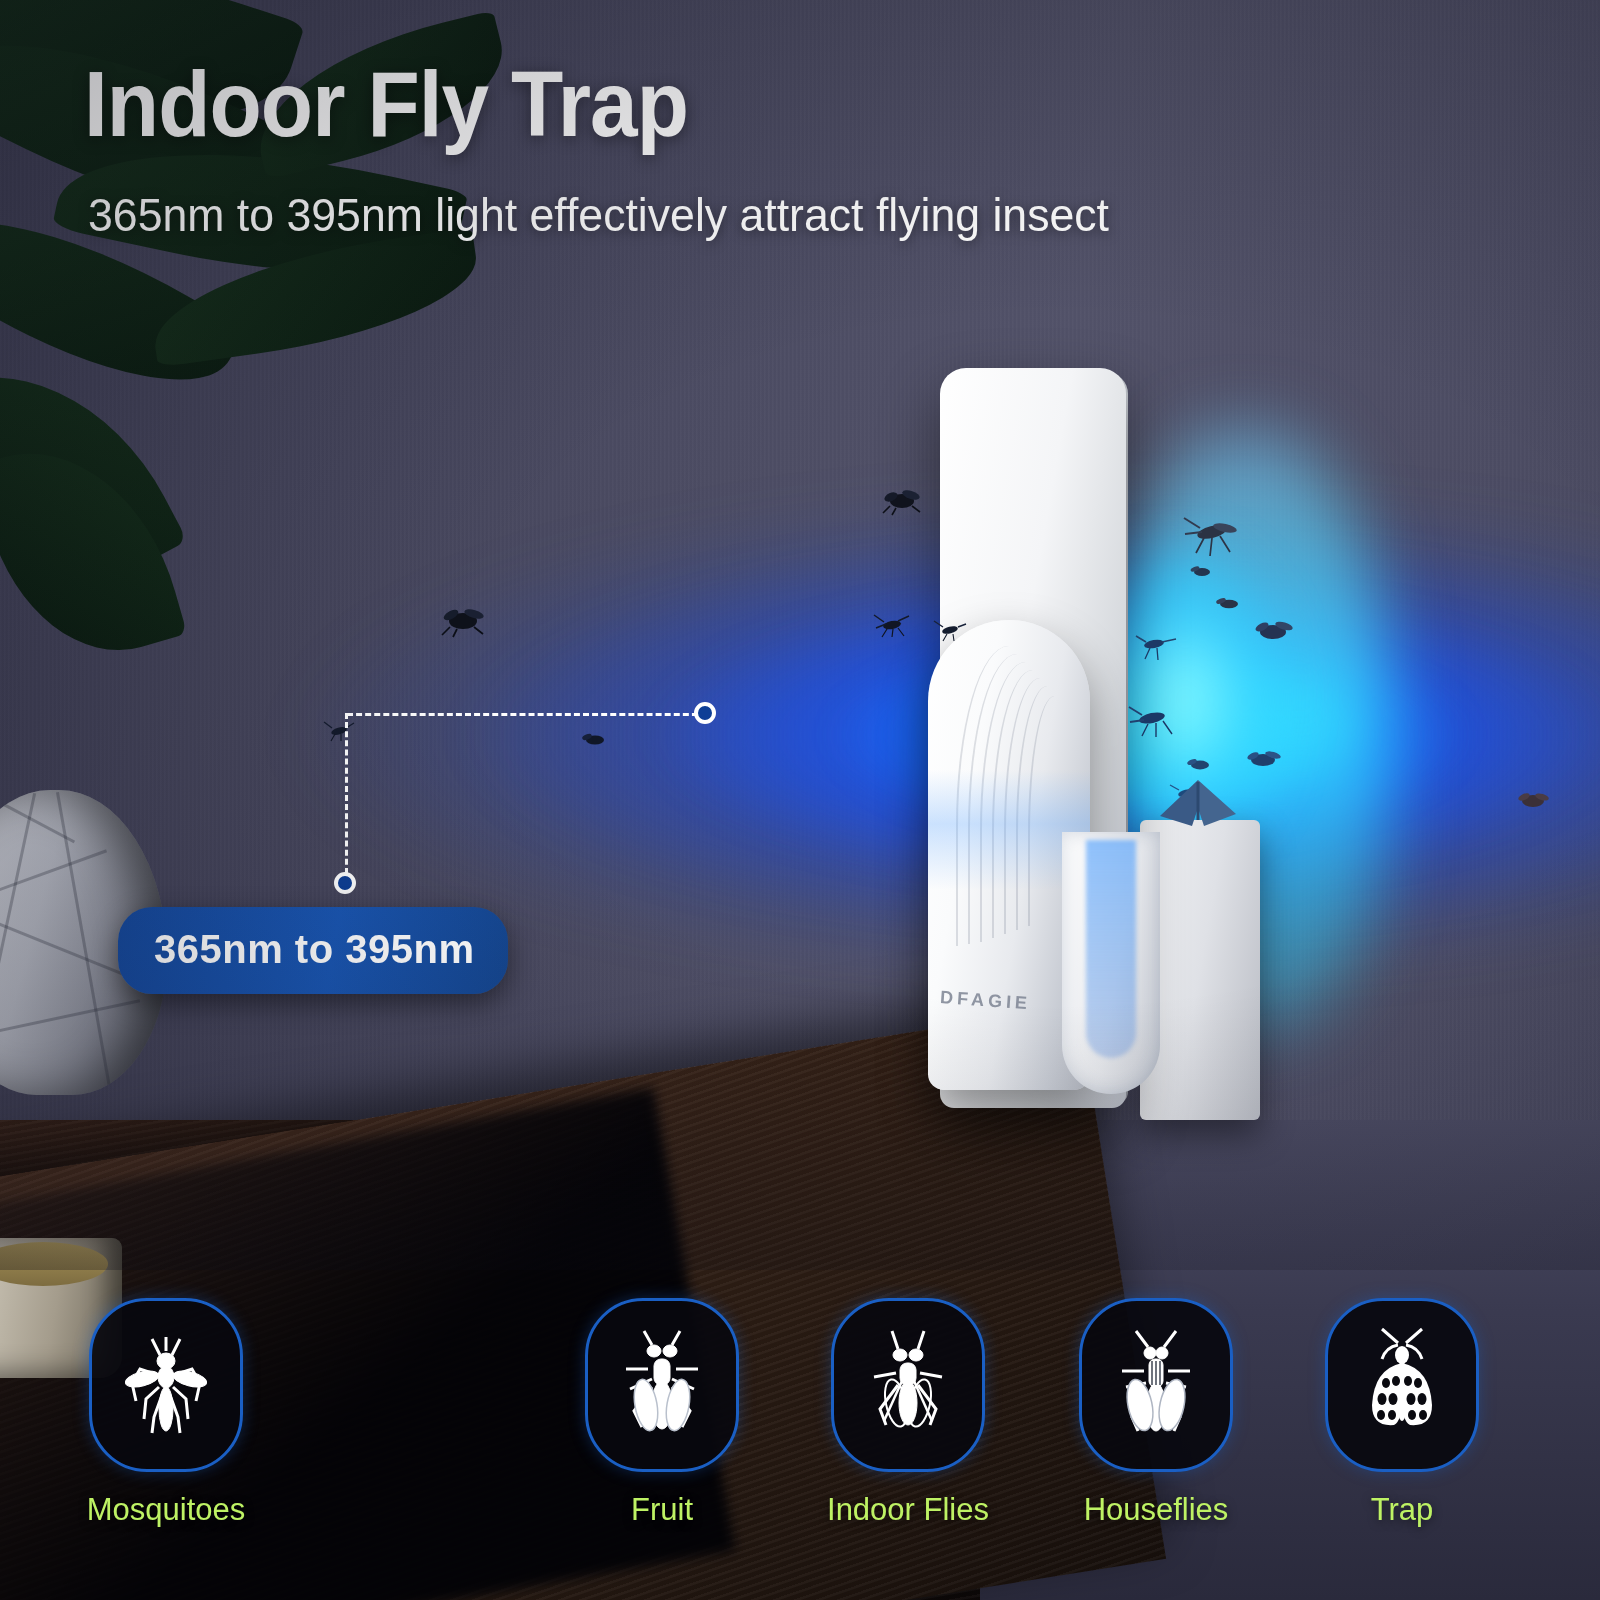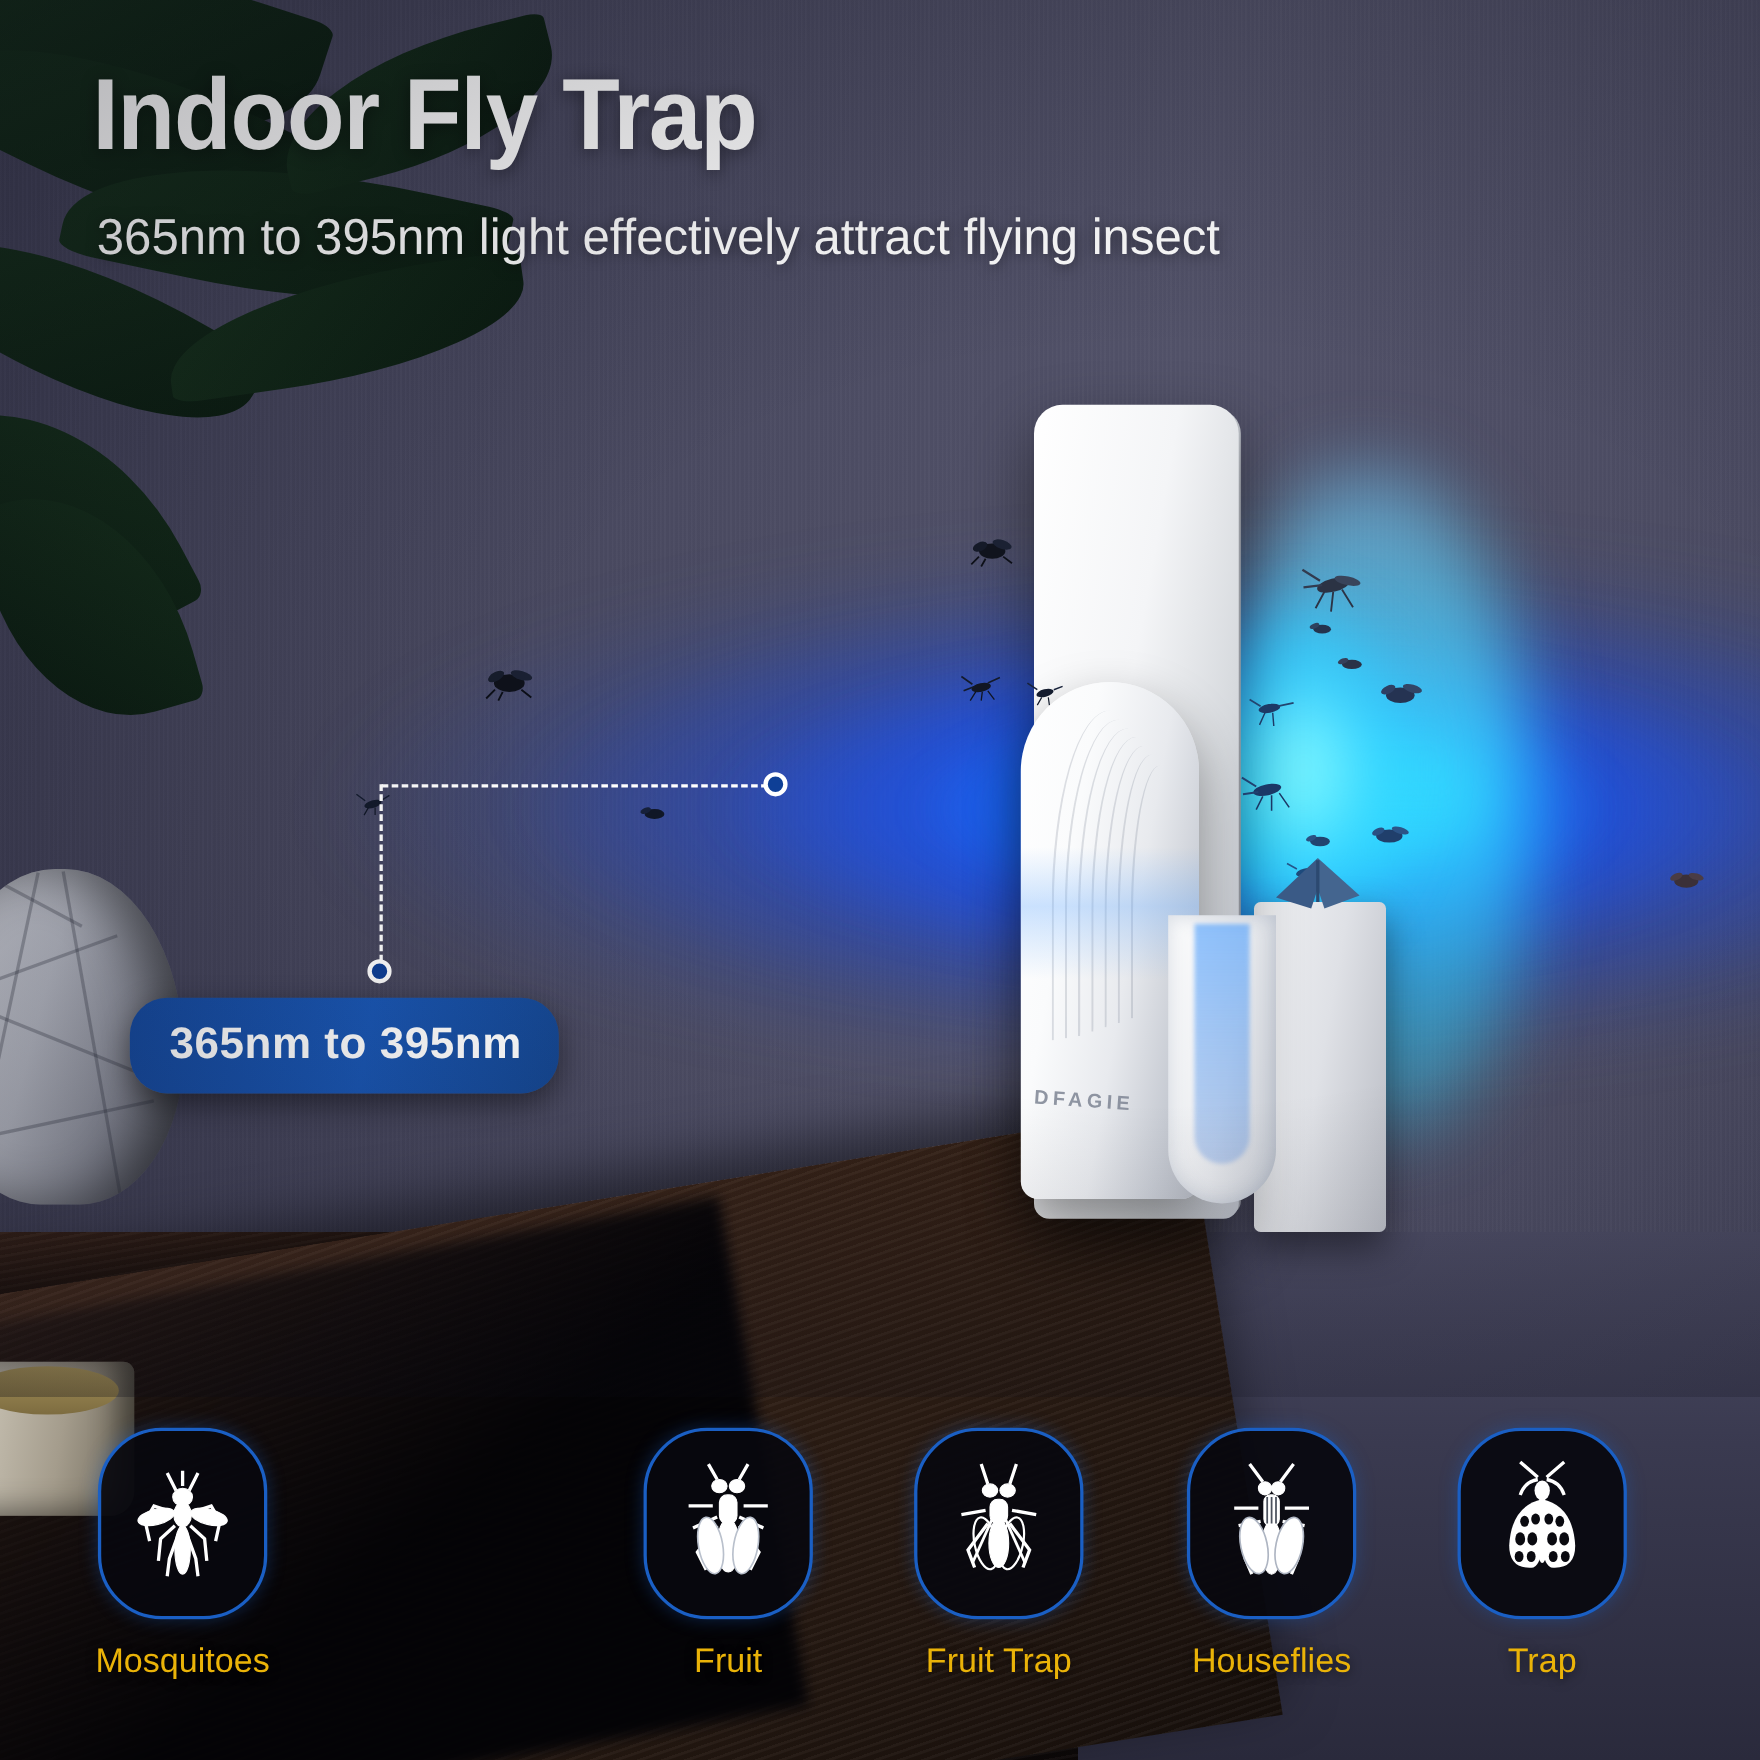--- a/index.html
+++ b/index.html
@@ -212,21 +212,21 @@
   .cell{position:absolute;top:0;width:180px;text-align:center;}
   .badge{
     position:relative;margin:0 auto;width:148px;height:168px;
     border:3px solid #1a5fc4;border-radius:58px;
     background:rgba(8,8,14,.92);
     box-shadow:0 0 16px rgba(26,95,196,.35);
     display:flex;align-items:center;justify-content:center;
   }
   .badge svg{width:104px;height:120px;display:block;}
   .cap{
-    margin-top:20px;font-size:31px;color:#eab308;white-space:nowrap;
+    margin-top:20px;font-size:31px;color:#bef264;white-space:nowrap;
     text-shadow:0 2px 10px rgba(0,0,0,.6);
   }
 </style>
 </head>
 <body>
 
 <div id="stage">
 
   <div class="wall">
     <div class="wall-tex"></div>
@@ -468,21 +468,21 @@
             <path d="M38 48 L16 52 M62 48 L84 52" stroke-width="3" fill="none"></path>
             <path d="M40 60 L22 84 L28 100" stroke-width="3" fill="none"></path>
             <path d="M60 60 L78 84 L72 100" stroke-width="3" fill="none"></path>
             <path d="M44 56 L26 96" stroke-width="2.5" fill="none"></path>
             <path d="M56 56 L74 96" stroke-width="2.5" fill="none"></path>
             <ellipse cx="38" cy="78" rx="10" ry="24" transform="rotate(-12 38 78)" fill="none" stroke="#fff" stroke-width="2"></ellipse>
             <ellipse cx="62" cy="78" rx="10" ry="24" transform="rotate(12 62 78)" fill="none" stroke="#fff" stroke-width="2"></ellipse>
           </g>
         </svg>
       </div>
-      <div class="cap">Fruit Trap</div>
+      <div class="cap">Indoor Flies</div>
     </div>
 
     <div class="cell" style="left:1066px;">
       <div class="badge">
         <svg viewBox="0 0 100 120">
           <g fill="#fff" stroke="#fff">
             <ellipse cx="44" cy="28" rx="6" ry="6"></ellipse>
             <ellipse cx="56" cy="28" rx="6" ry="6"></ellipse>
             <path d="M42 22 L30 6 M58 22 L70 6" stroke-width="3" fill="none"></path>
             <rect x="43" y="34" width="14" height="28" rx="6"></rect>

